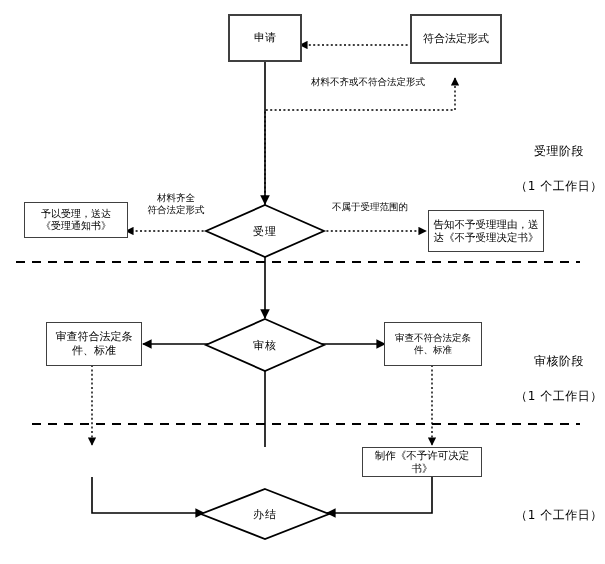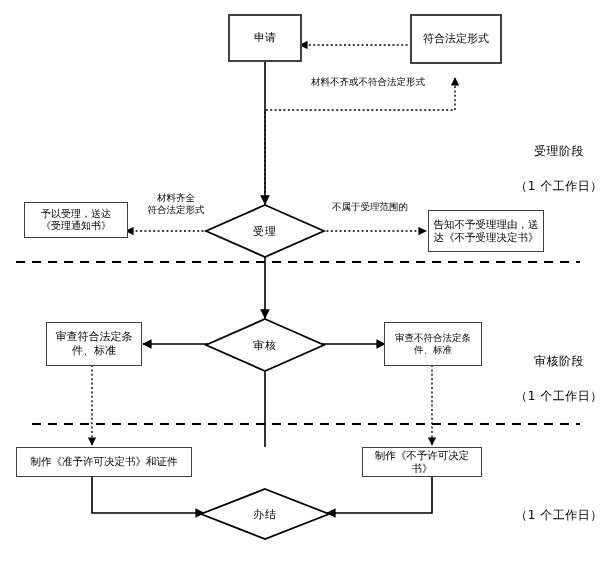--- a/index.html
+++ b/index.html
@@ -155,23 +155,20 @@
   <div class="node box thin" style="left:46px; top:322px; width:96px; height:44px; font-size:11px;">
     <span>审查符合法定条
 件、标准</span>
   </div>
 
   <div class="node box thin" style="left:384px; top:322px; width:98px; height:44px; font-size:9.5px;">
     <span>审查不符合法定条
 件、标准</span>
   </div>
 
-  <div class="node box thin" style="left:16px; top:447px; width:176px; height:30px; font-size:10.5px;">
-    <span>制作《准予许可决定书》和证件</span>
-  </div>
 
   <div class="node box thin" style="left:362px; top:447px; width:120px; height:30px; font-size:10.5px;">
     <span>制作《不予许可决定书》</span>
   </div>
 
   <div class="diamond-wrap" style="left:205px; top:204px; width:120px; height:54px;">
     <svg width="120" height="54" viewBox="0 0 120 54" xmlns="http://www.w3.org/2000/svg">
       <polygon points="60,1 119,27 60,53 1,27" fill="#ffffff" stroke="#000000" stroke-width="1.8"></polygon>
     </svg>
     <div class="diamond-label">受理</div>

